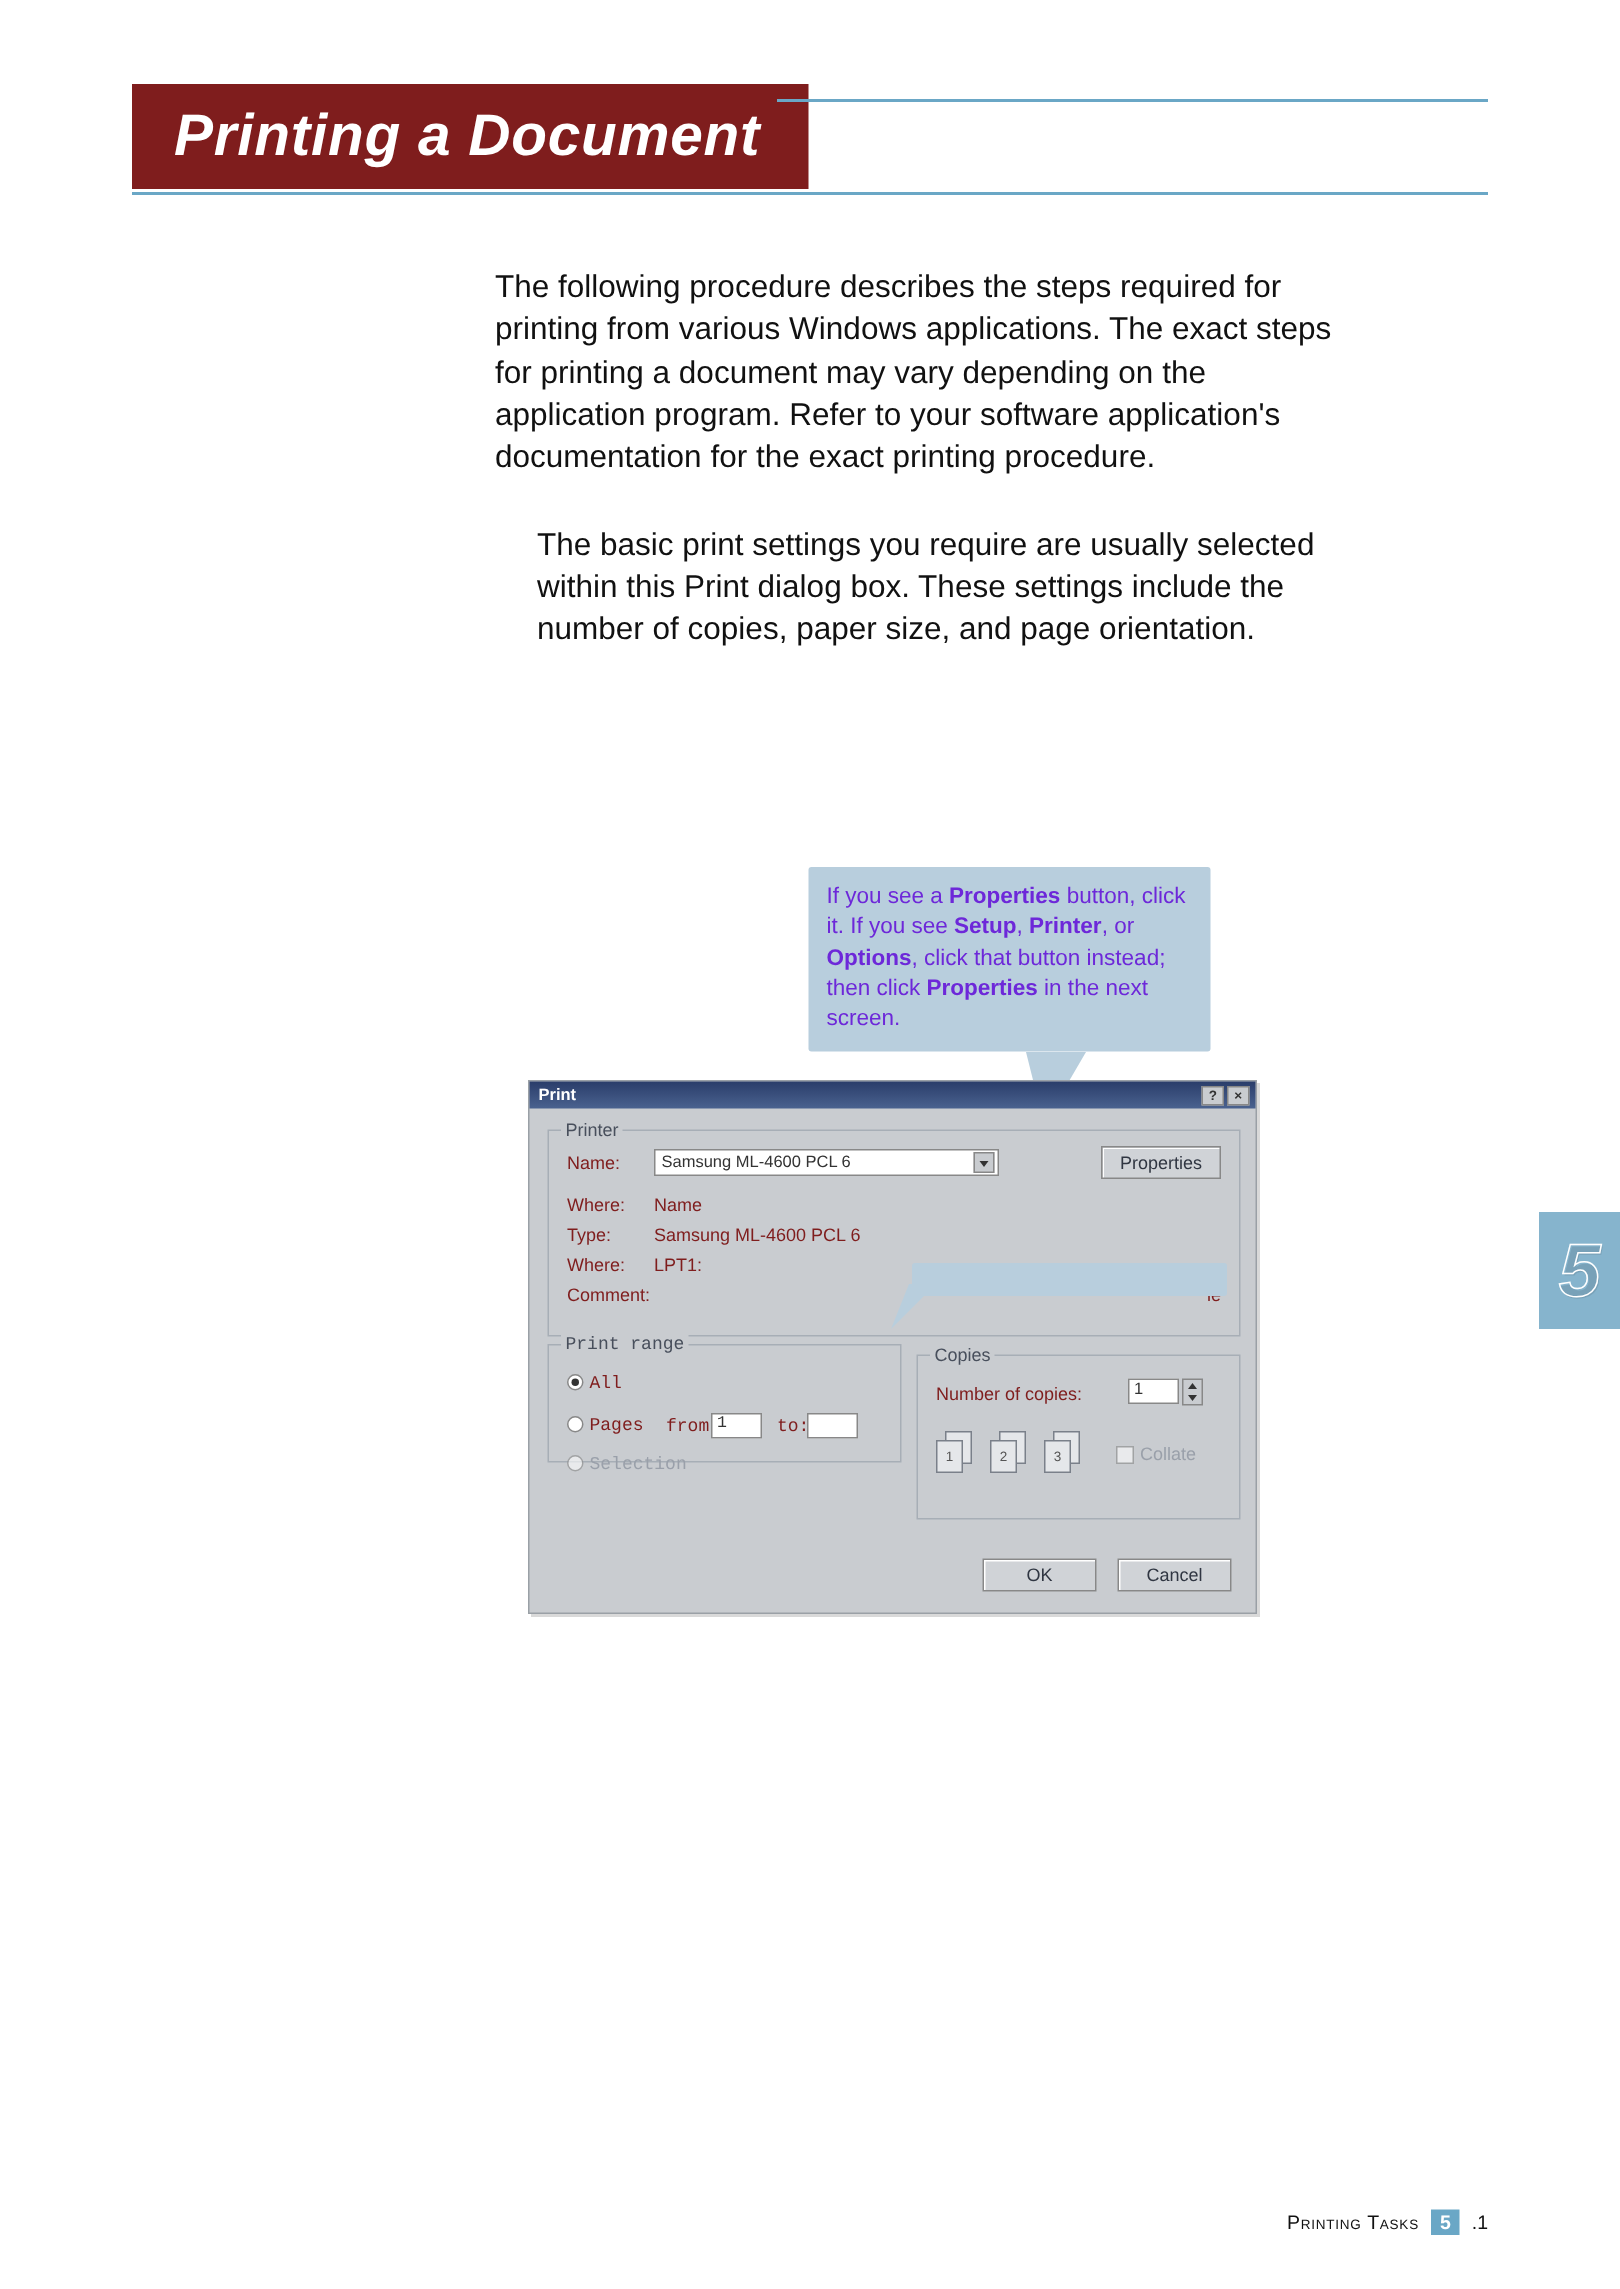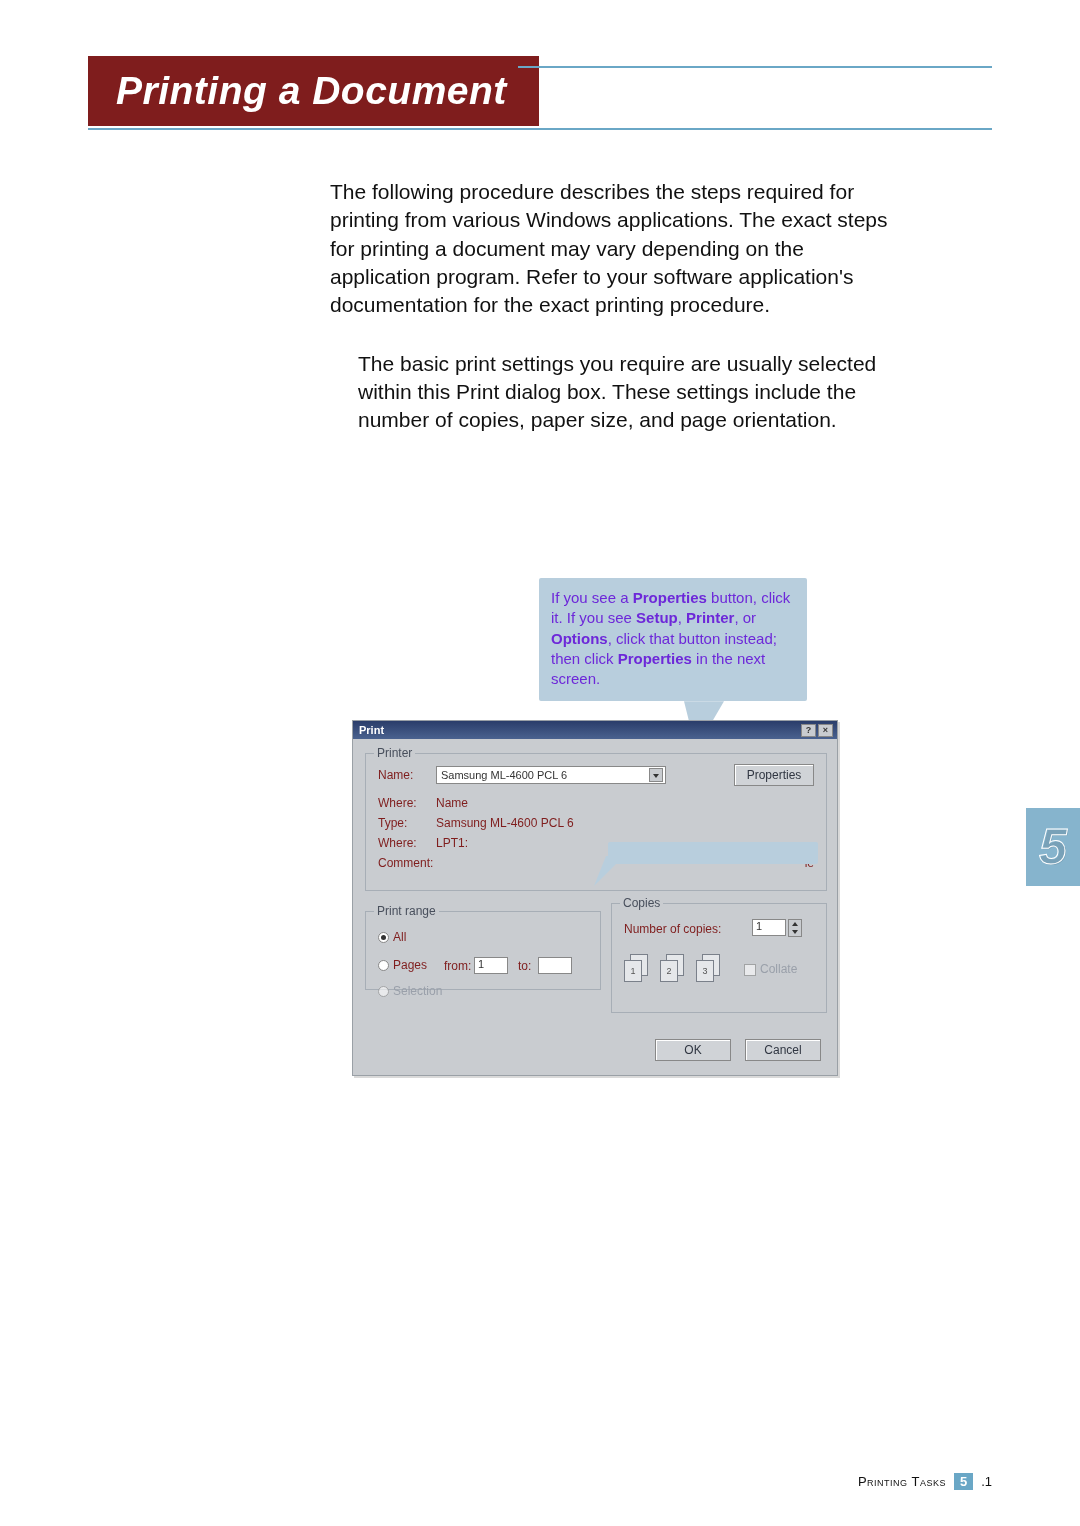--- a/index.html
+++ b/index.html
@@ -153,21 +153,21 @@
   }
   .fieldset-label {
     position: absolute;
     top: -8px;
     left: 8px;
     background: #c9ccd0;
     padding: 0 3px;
     color: #484f5c;
   }
   .fs-printer { left: 12px; top: 32px; width: 462px; height: 138px; }
-  .fs-range   { left: 12px; top: 190px; width: 236px; height: 79px; }
+  .fs-range   { left: 12px; top: 175px; width: 236px; height: 79px; font-family: Liberation Mono, monospace; }
   .fs-copies  { left: 258px; top: 182px; width: 216px; height: 110px; text-decoration: underline; }
   .lbl { color: #7f1d1d; position: absolute; font-size: 12px; }
   .dropdown {
     position: absolute;
     height: 18px;
     background: #fff;
     border: 1px solid #888;
     display: flex; align-items: center;
     padding: 0 2px 0 4px;
     font-size: 11px; color: #333;

